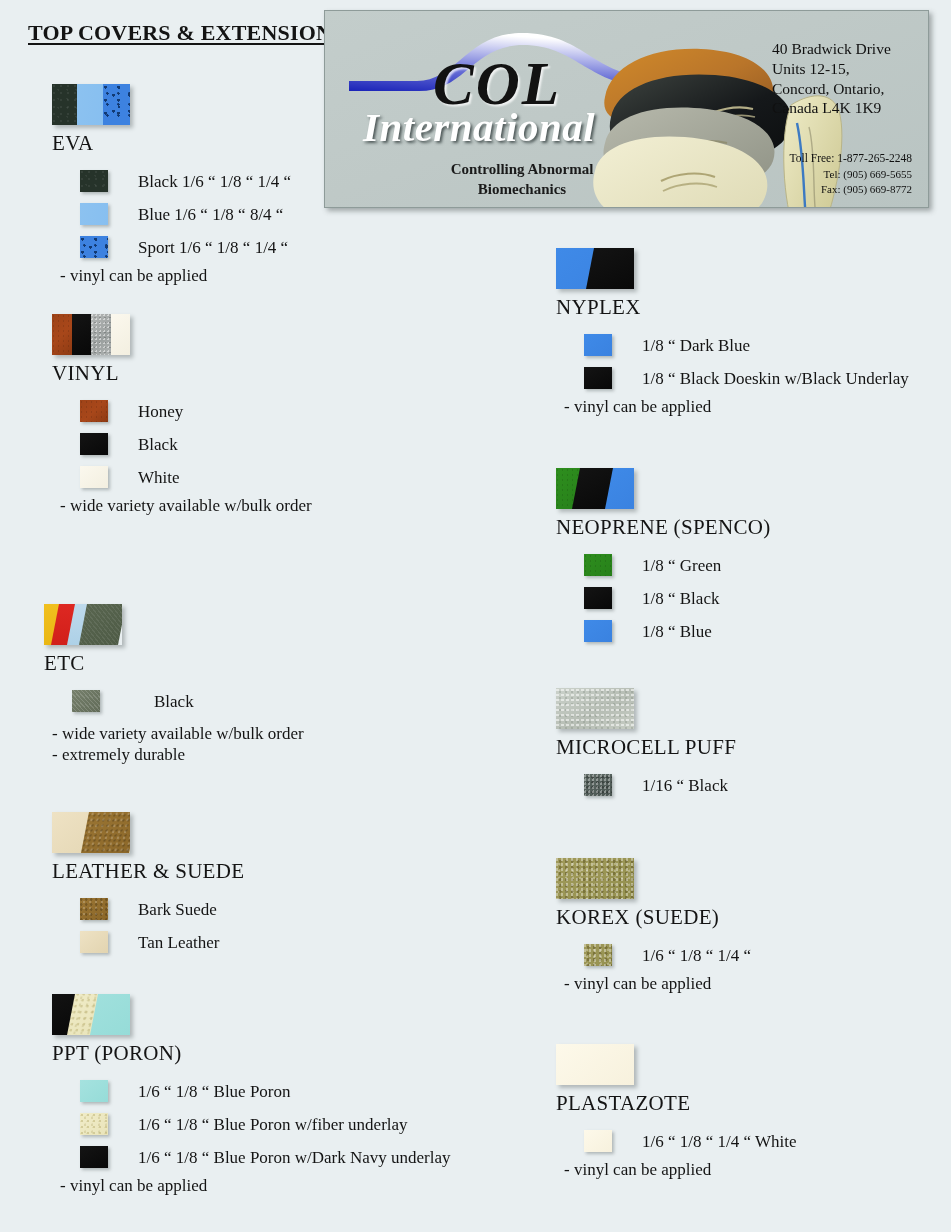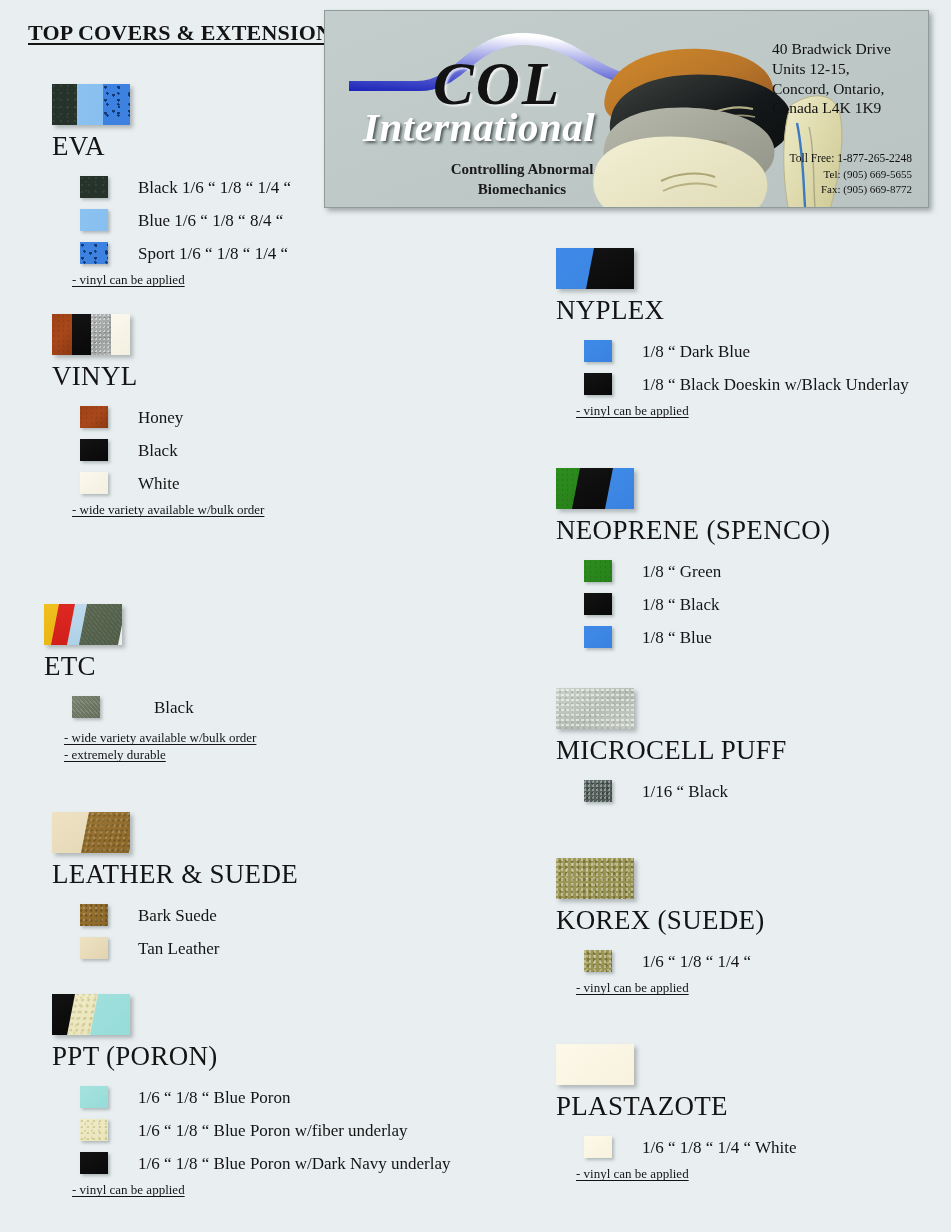--- a/index.html
+++ b/index.html
@@ -117,21 +117,21 @@
 
   .strip {
     position: relative;
     width: 78px;
     height: 41px;
     box-shadow: 3px 3px 4px rgba(90,100,100,0.40);
     overflow: hidden;
   }
 
   .mat-name {
-    font-size: 27px;
+    font-size: 21px;
     line-height: 1.05;
     margin-top: 7px;
     white-space: nowrap;
     letter-spacing: 0.3px;
   }
   .mat-name.underlined {
     text-underline-offset: 3px;
   }
 
   .opt-list { margin-top: 5px; }
@@ -149,23 +149,22 @@
     flex: 0 0 auto;
   }
   .opt-label {
     margin-left: 18px;
     font-size: 17px;
     white-space: nowrap;
   }
 
   .note {
     margin-top: 8px;
-    margin-left: 20px;
-    font-size: 13px;
-    text-decoration: underline;
+    margin-left: 8px;
+    font-size: 17px;
     text-underline-offset: 2px;
     display: inline-block;
   }
   .note-line { display: block; margin-top: 1px; }
 
   
   .f-evablack { background:
       radial-gradient(circle at 25% 30%, rgba(255,255,255,0.07) 0 1px, transparent 1px),
       radial-gradient(circle at 70% 65%, rgba(255,255,255,0.06) 0 1px, transparent 1px),
       #26332a; background-size: 7px 7px, 9px 9px, 100% 100%; }

